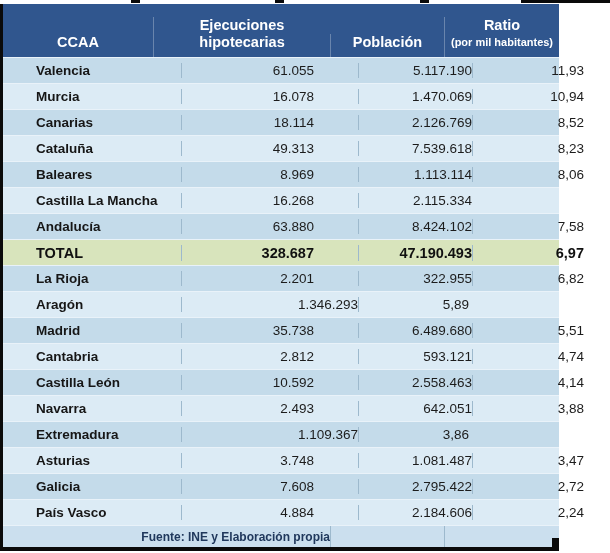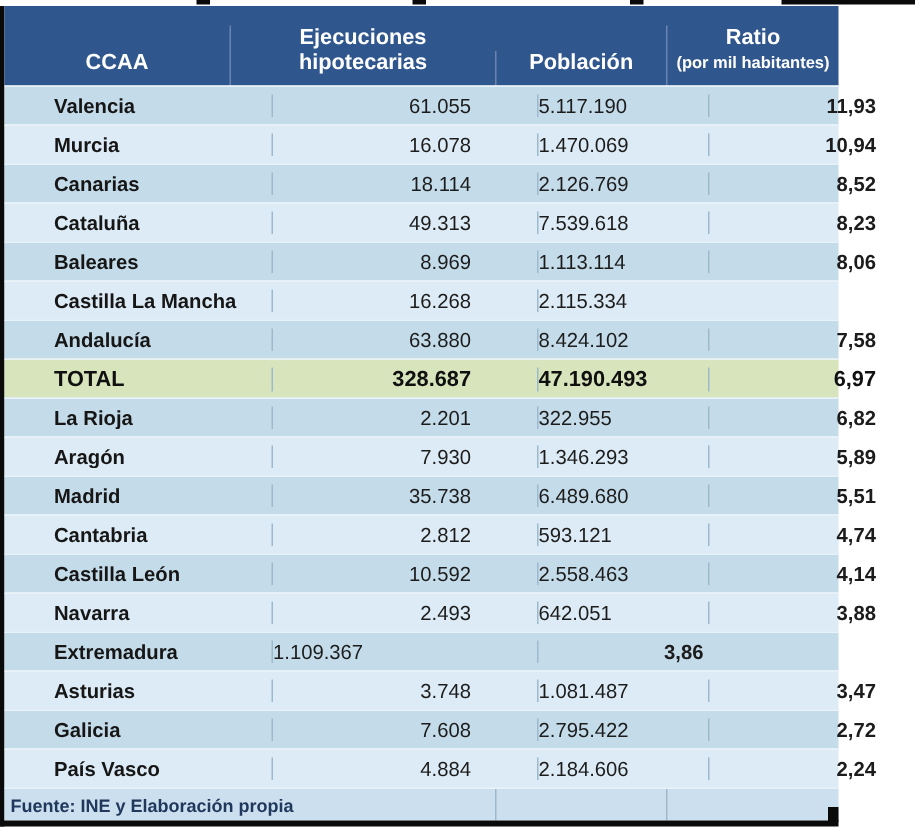--- a/index.html
+++ b/index.html
@@ -55,36 +55,36 @@
   .row.light{background:var(--row-light);}
   .row.total{
     background:var(--total-bg);
     font-weight:bold;
     font-size:14.5px;
     color:#101010;
   }
   .cell{overflow:hidden;white-space:nowrap;}
   .c-name{font-weight:bold;padding-left:5px;color:#161616;}
   .c-ej{text-align:right;padding-right:44px;border-left:1px solid #9db9cd;}
-  .c-pob{text-align:left;border-left:1px solid #9db9cd;}
-  .c-ratio{text-align:right;padding-right:3px;border-left:1px solid #9db9cd;font-weight:bold;}
+  .c-pob{text-align:right;border-left:1px solid #9db9cd;}
+  .c-ratio{text-align:right;padding-right:3px;border-left:1px solid #9db9cd;}
   .row.total .c-name{color:#101010;}
 
   
   .footer{
     height:22px;
     background:var(--footer-bg);
     align-items:center;
     font-size:12px;
     font-weight:bold;
     color:#20385c;
     border-top:1px solid #e9f2f9;
     box-sizing:border-box;
   }
-  .f-note{grid-column:1 / span 2;padding-left:4px;white-space:nowrap;}
+  .f-note{grid-column:1 / span 2;padding-left:4px;white-space:nowrap;text-align:right;}
   .f-empty{height:100%;border-left:1px solid #9db9cd;}
 </style>
 </head>
 <body>
 
 <div class="stage" style="--header-bg: #30568e; --row-dark: #c4dbea; --row-light: #dcebf5; --total-bg: #d8e4bc; --footer-bg: #cbdfee;">
 
   <div class="tick t1"></div>
   <div class="tick t2"></div>
   <div class="tick t3"></div>
@@ -159,21 +159,20 @@
           <div class="cell c-ratio">6,97</div>
         </div>
         <div class="row grid4 dark">
           <div class="cell c-name">La Rioja</div>
           <div class="cell c-ej">2.201</div>
           <div class="cell c-pob">322.955</div>
           <div class="cell c-ratio">6,82</div>
         </div>
         <div class="row grid4 light">
           <div class="cell c-name">Aragón</div>
-          <div class="cell c-ej">7.930</div>
           <div class="cell c-pob">1.346.293</div>
           <div class="cell c-ratio">5,89</div>
         </div>
         <div class="row grid4 dark">
           <div class="cell c-name">Madrid</div>
           <div class="cell c-ej">35.738</div>
           <div class="cell c-pob">6.489.680</div>
           <div class="cell c-ratio">5,51</div>
         </div>
         <div class="row grid4 light">

